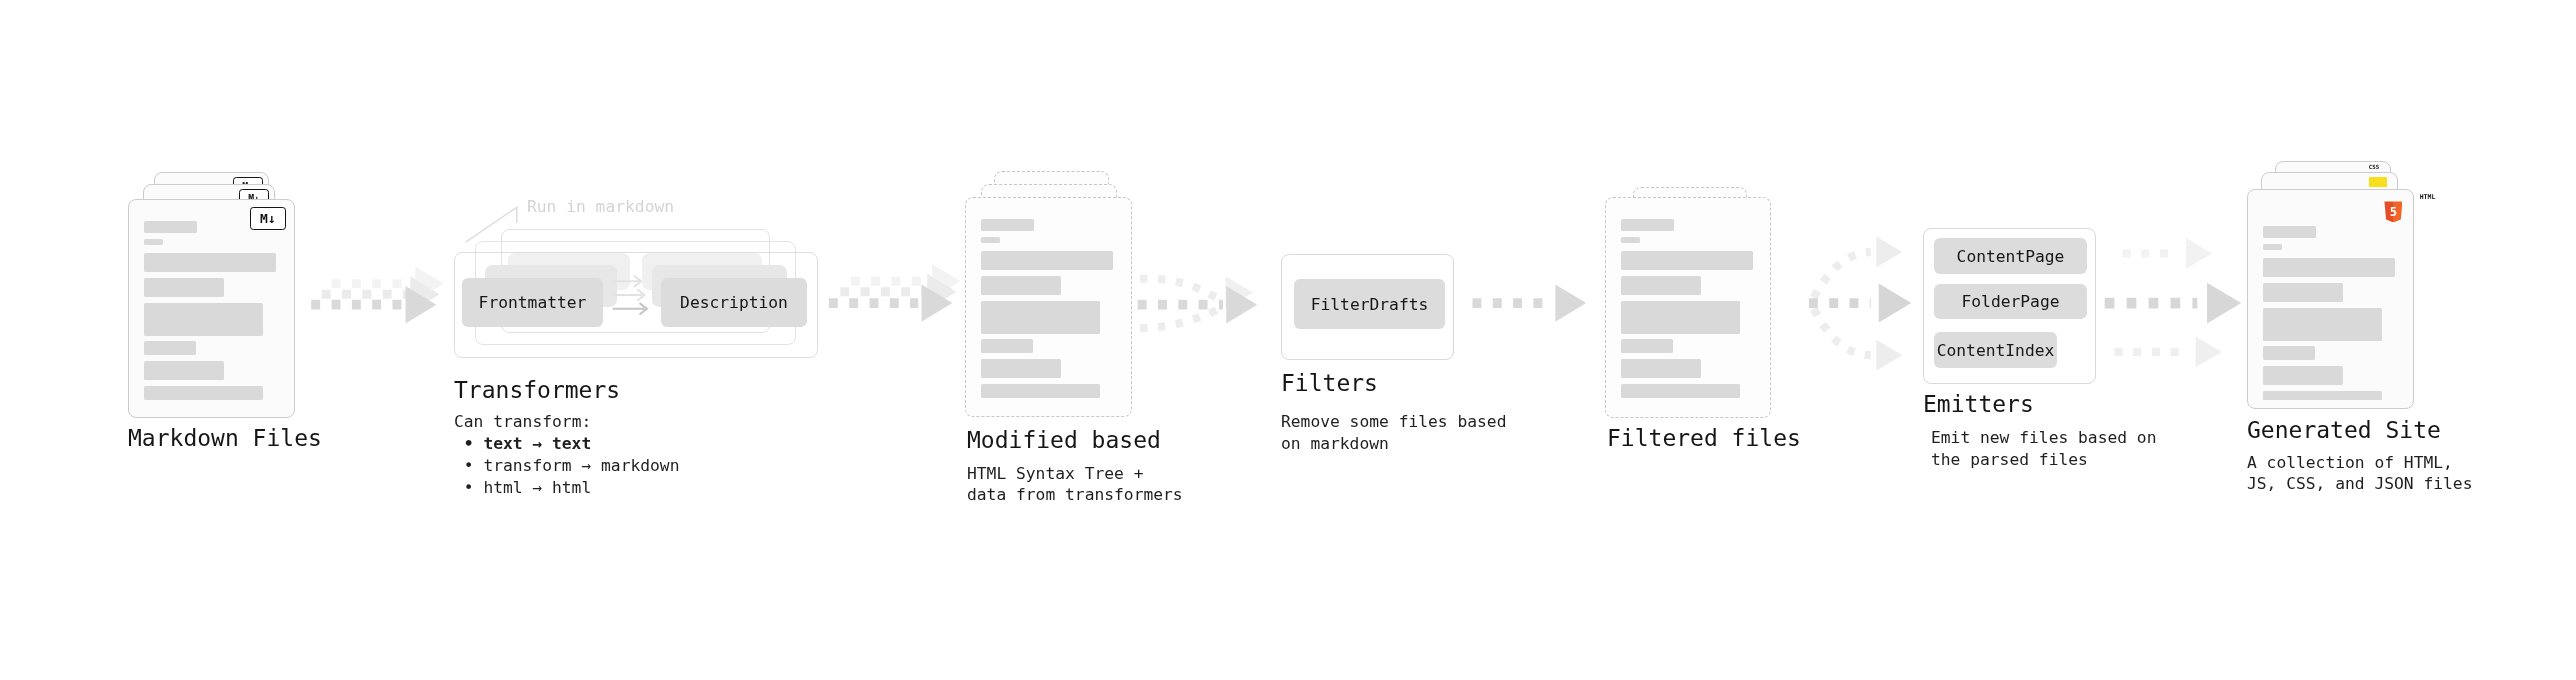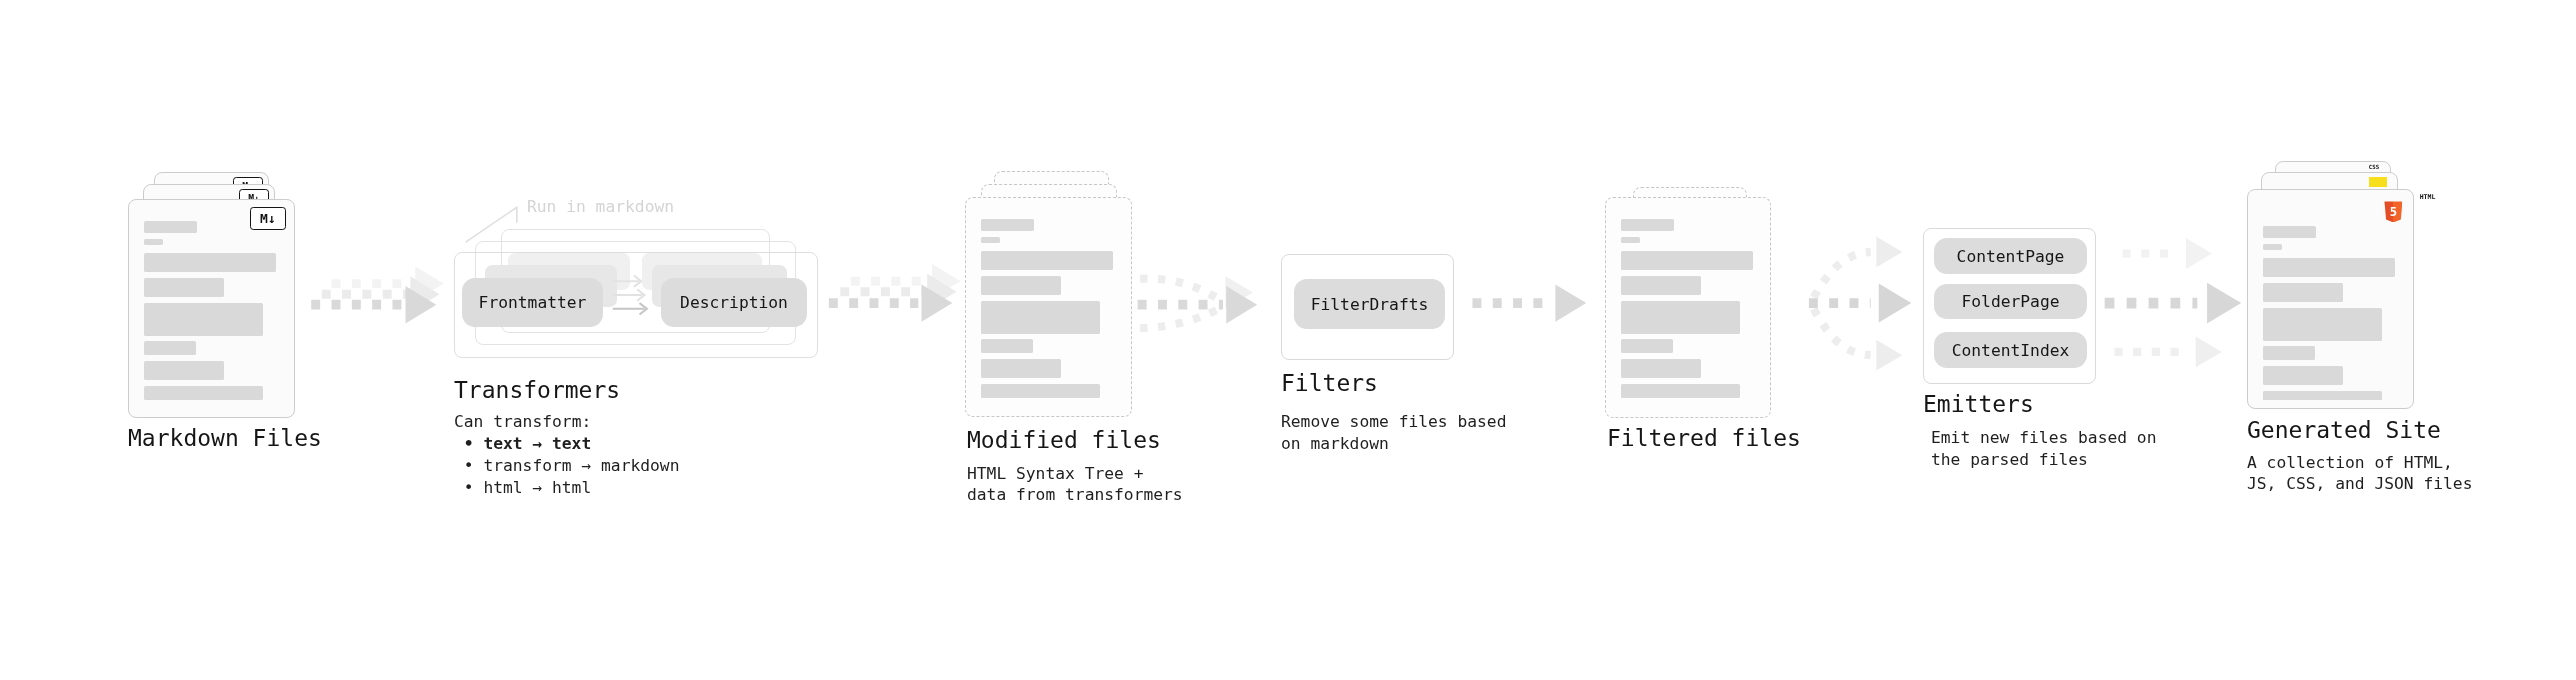--- a/index.html
+++ b/index.html
@@ -25,21 +25,21 @@
   .js-badge{position:absolute;right:9.8px;top:4.1px;width:18px;height:9.8px;background:#f7df1e;}
   .html5-badge{position:absolute;right:9.8px;top:4.1px;width:19.5px;text-align:center;}
   .html5-badge .h5-txt{font-size:6.5px;font-weight:bold;color:#111;line-height:6.5px;letter-spacing:0;margin-left:36px;}
   .html5-shield{width:18px;height:21px;margin:0.8px auto 0;background:linear-gradient(90deg,#e44d26 50%,#f16529 50%);
                 clip-path:polygon(0 0,100% 0,91% 86%,50% 100%,9% 86%);
                 display:flex;align-items:center;justify-content:center;}
   .html5-shield span{color:#ffffff;font-weight:bold;font-size:12.2px;line-height:12.2px;}
 
   
   .t-box{position:absolute;border:1.2px solid #e3e3e3;border-radius:8.1px;background:transparent;box-sizing:border-box;}
-  .pill{position:absolute;background:#dcdcdc;border-radius:13px;display:flex;align-items:center;justify-content:center;
+  .pill{position:absolute;background:#dcdcdc;border-radius:6px;display:flex;align-items:center;justify-content:center;
         font-size:16.3px;color:#161616;}
   .ghost-pill{position:absolute;border-radius:7.3px;}
   .g1{background:#f0f0f0;} .g2{background:#e7e7e7;}
   .note-text{position:absolute;font-size:16.3px;color:#d4d4d4;white-space:nowrap;}
 
   
   .stage-label{position:absolute;font-size:23px;color:#161616;white-space:nowrap;line-height:24.4px;}
   .stage-desc{position:absolute;font-size:16.3px;color:#1f1f1f;white-space:nowrap;line-height:22px;}
 
   svg.overlay{position:absolute;left:0;top:0;pointer-events:none;}
@@ -110,21 +110,21 @@
           <div class="bar" style="width: 53px; height: 12.2px; margin-top: 0px;"></div>
           <div class="bar" style="width: 19.5px; height: 5.7px; margin-top: 5.7px;"></div>
           <div class="bar" style="width: 132px; height: 19.5px; margin-top: 8.1px;"></div>
           <div class="bar" style="width: 80px; height: 19.5px; margin-top: 5.7px;"></div>
           <div class="bar" style="width: 119px; height: 32.5px; margin-top: 5.7px;"></div>
           <div class="bar" style="width: 52px; height: 14px; margin-top: 5.7px;"></div>
           <div class="bar" style="width: 80px; height: 19.5px; margin-top: 5.7px;"></div>
           <div class="bar" style="width: 119px; height: 14px; margin-top: 5.7px;"></div>
         </div>
     </div>
-    <div class="stage-label" style="left:967px;top:428px;">Modified files</div>
+    <div class="stage-label" style="left:967px;top:428px;">Modified based</div>
     <div class="stage-desc" style="left:967px;top:463px;line-height:21px;">
       <div>HTML Syntax Tree +</div>
       <div>data from transformers</div>
     </div>
   </div>
 
   <div>
     <div class="t-box" style="left:1281px;top:254px;width:173px;height:106px;border-color:#d9d9d9;background:#ffffff;"></div>
     <div class="pill" style="left:1294px;top:279px;width:151px;height:50px;">FilterDrafts</div>
     <div class="stage-label" style="left:1281px;top:371px;">Filters</div>
@@ -148,21 +148,21 @@
           <div class="bar" style="width: 119px; height: 14px; margin-top: 5.7px;"></div>
         </div>
     </div>
     <div class="stage-label" style="left:1607px;top:426px;">Filtered files</div>
   </div>
 
   <div>
     <div class="t-box" style="left:1923px;top:228px;width:173px;height:156px;border-color:#d9d9d9;background:#ffffff;"></div>
     <div class="pill" style="left:1934px;top:238px;width:153px;height:36px;">ContentPage</div>
     <div class="pill" style="left:1934px;top:284px;width:153px;height:35px;">FolderPage</div>
-    <div class="pill" style="left:1934px;top:332px;width:153px;height:36px;">ContentIndex</div>
+    <div class="pill" style="left:1934px;top:332px;width:123px;height:36px;">ContentIndex</div>
     <div class="stage-label" style="left:1923px;top:392px;">Emitters</div>
     <div class="stage-desc" style="left:1923px;top:427px;margin-left:8px;">
       <div>Emit new files based on</div>
       <div>the parsed files</div>
     </div>
   </div>
 
   <div>
     <div class="doc-card" style="left:2275px;top:161px;width:116px;height:49px;">
       <div class="css-badge">

